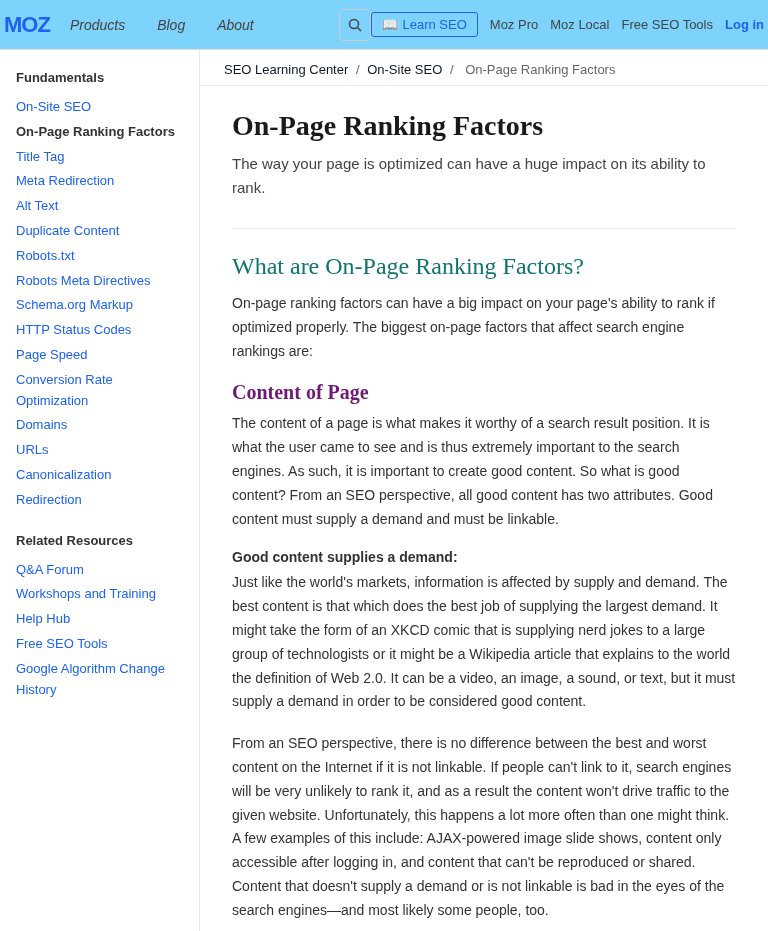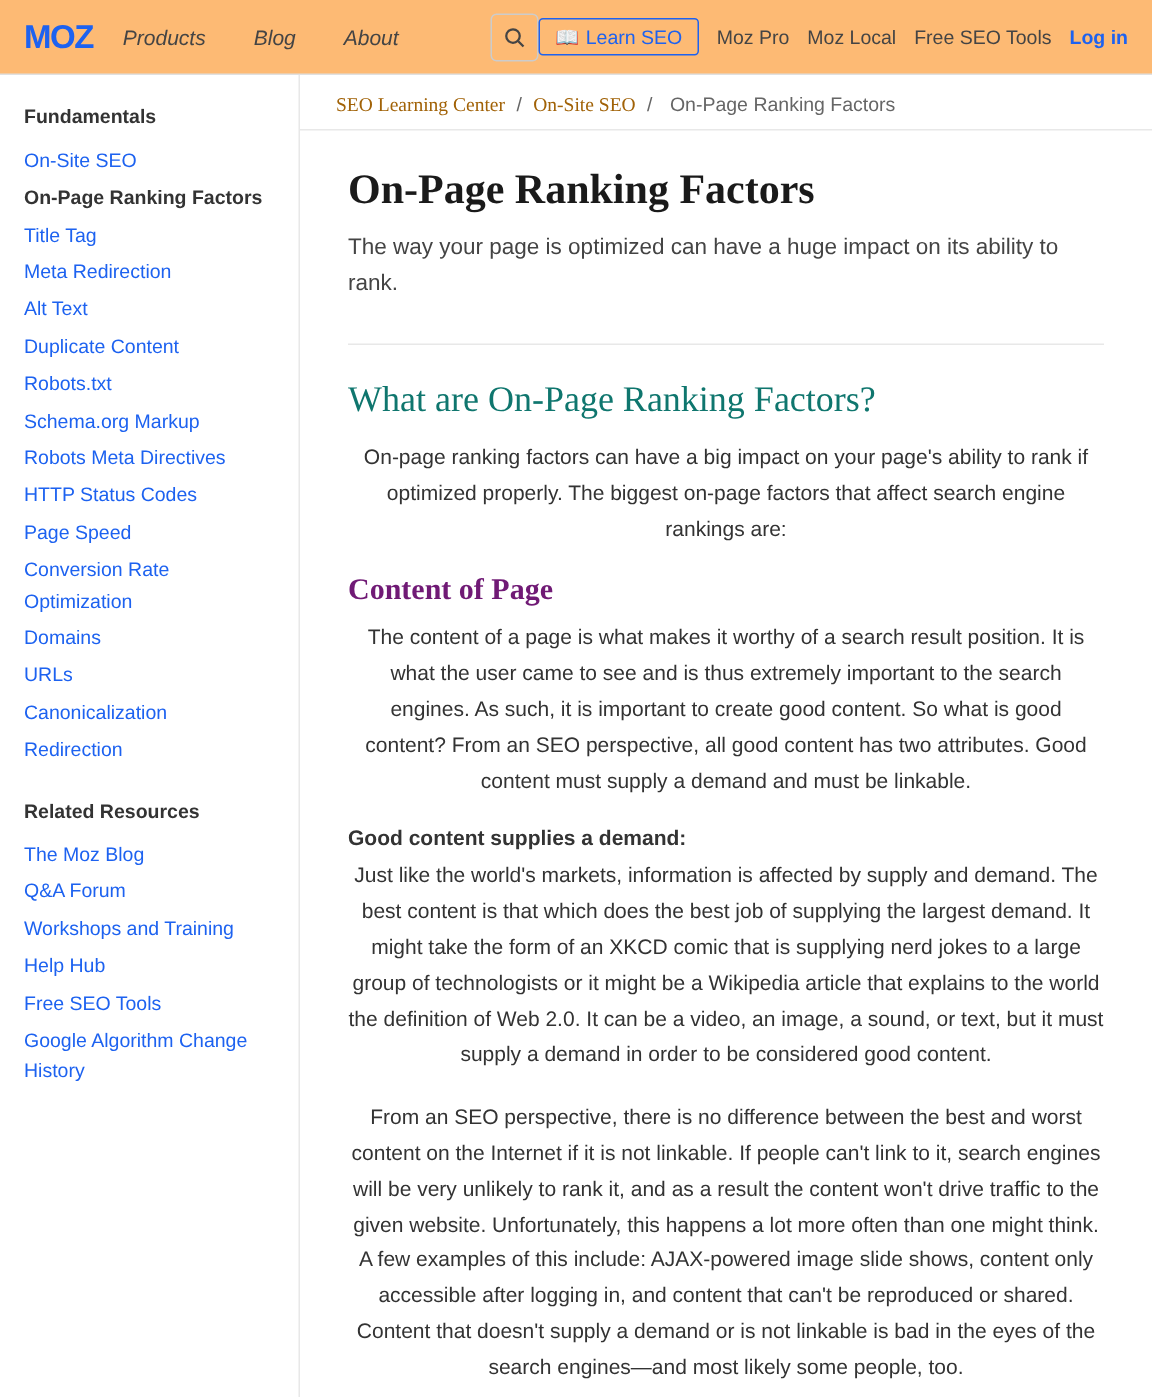--- a/index.html
+++ b/index.html
@@ -1,19 +1,19 @@
 <!DOCTYPE html>
 <html><head>
   <meta charset="utf-8">
   <style>
     * { box-sizing: border-box; margin: 0; padding: 0; }
     body { font-family: Arial, Helvetica, sans-serif; font-size: 14px; color: #333; background: #fff; }
 
     
-    .header { display: flex; align-items: center; height: 50px; border-bottom: 1px solid #e0e0e0; padding: 0 16px; background: #fdba74; }
+    .header { display: flex; align-items: center; height: 50px; border-bottom: 1px solid #e0e0e0; padding: 0 4px; background: #7dd3fc; }
     .header-logo { color: #1d62f0; font-weight: 900; font-size: 22px; margin-right: 20px; letter-spacing: -1px; }
     .header-nav { display: flex; align-items: flex-end; gap: 32px; flex: 1; font-style: italic; }
     .header-nav-item { color: #444; font-size: 14px; text-decoration: none; cursor: pointer; }
     .header-search { display: flex; align-items: center; justify-content: center; width: 32px; height: 32px; border: 1px solid #ccc; border-radius: 4px; cursor: pointer; margin-left: 8px; }
     .header-right { display: flex; align-items: center; gap: 12px; }
     .learn-seo-btn { display: flex; align-items: center; gap: 4px; border: 1px solid #1d62f0; color: #1d62f0; padding: 4px 10px; border-radius: 3px; font-size: 13px; cursor: pointer; }
     .header-link { color: #444; font-size: 13px; text-decoration: none; cursor: pointer; }
     .login-link { color: #1d62f0; font-size: 13px; font-weight: bold; cursor: pointer; }
 
     
@@ -21,29 +21,29 @@
 
     
     .sidebar { width: 200px; min-width: 200px; padding: 20px 16px; border-right: 1px solid #e8e8e8; }
     .sidebar-section-title { font-size: 13px; font-weight: bold; color: #333; margin-bottom: 10px; margin-top: 20px; }
     .sidebar-section-title:first-child { margin-top: 0; }
     .sidebar-link { display: block; color: #1d62f0; font-size: 13px; text-decoration: none; padding: 2px 0; cursor: pointer; line-height: 1.6; }
     .sidebar-link.active { color: #333; font-weight: bold; font-size: 13px; }
 
     
     .breadcrumb { padding: 12px 24px 8px; font-size: 13px; color: #666; border-bottom: 1px solid #e8e8e8; }
-    .breadcrumb a { color: #a16207; text-decoration: none; cursor: pointer; font-family: Liberation Serif, serif; }
+    .breadcrumb a { color: #0f172a; text-decoration: none; cursor: pointer; }
     .breadcrumb span { color: #666; margin: 0 4px; }
 
     
     .main-content { flex: 1; padding: 24px 32px; max-width: 580px; }
     .page-title { font-size: 28px; font-weight: bold; color: #1a1a1a; margin-bottom: 10px; font-family: Georgia, serif; }
     .page-subtitle { font-size: 15px; color: #444; margin-bottom: 28px; line-height: 1.6; }
     .section-title { font-size: 24px; color: #0f766e; margin-bottom: 12px; font-family: Georgia, serif; font-weight: normal; }
-    .section-text { font-size: 14px; color: #333; line-height: 1.7; margin-bottom: 18px; text-align: center; }
+    .section-text { font-size: 14px; color: #333; line-height: 1.7; margin-bottom: 18px; }
     .divider { border: none; border-top: 1px solid #e8e8e8; margin: 24px 0; }
 
     .section-header-2 { font-size: 20px; font-weight: bold; margin-bottom: 8px; color: #701a75; font-family: Georgia, serif; }
     .subsection-bold { font-weight: bold; font-size: 14px; margin-top: 12px; margin-bottom: 6px; color: #333; }
   </style>
 </head>
 <body>
 
 <header class="header">
   <div class="header-logo">MOZ</div>
@@ -74,32 +74,31 @@
 
   <aside class="sidebar">
     <div class="sidebar-section-title">Fundamentals</div>
     <a class="sidebar-link">On-Site SEO</a>
     <a class="sidebar-link active">On-Page Ranking Factors</a>
     <a class="sidebar-link">Title Tag</a>
     <a class="sidebar-link">Meta Redirection</a>
     <a class="sidebar-link">Alt Text</a>
     <a class="sidebar-link">Duplicate Content</a>
     <a class="sidebar-link">Robots.txt</a>
+    <a class="sidebar-link">Robots Meta Directives</a>
     <a class="sidebar-link">Schema.org Markup</a>
-    <a class="sidebar-link">Robots Meta Directives</a>
     <a class="sidebar-link">HTTP Status Codes</a>
     <a class="sidebar-link">Page Speed</a>
     <a class="sidebar-link">Conversion Rate Optimization</a>
     <a class="sidebar-link">Domains</a>
     <a class="sidebar-link">URLs</a>
     <a class="sidebar-link">Canonicalization</a>
     <a class="sidebar-link">Redirection</a>
 
     <div class="sidebar-section-title">Related Resources</div>
-    <a class="sidebar-link">The Moz Blog</a>
     <a class="sidebar-link">Q&amp;A Forum</a>
     <a class="sidebar-link">Workshops and Training</a>
     <a class="sidebar-link">Help Hub</a>
     <a class="sidebar-link">Free SEO Tools</a>
     <a class="sidebar-link">Google Algorithm Change History</a>
   </aside>
 
   <div style="flex:1; overflow-y:auto;">
 
     <div class="breadcrumb">

